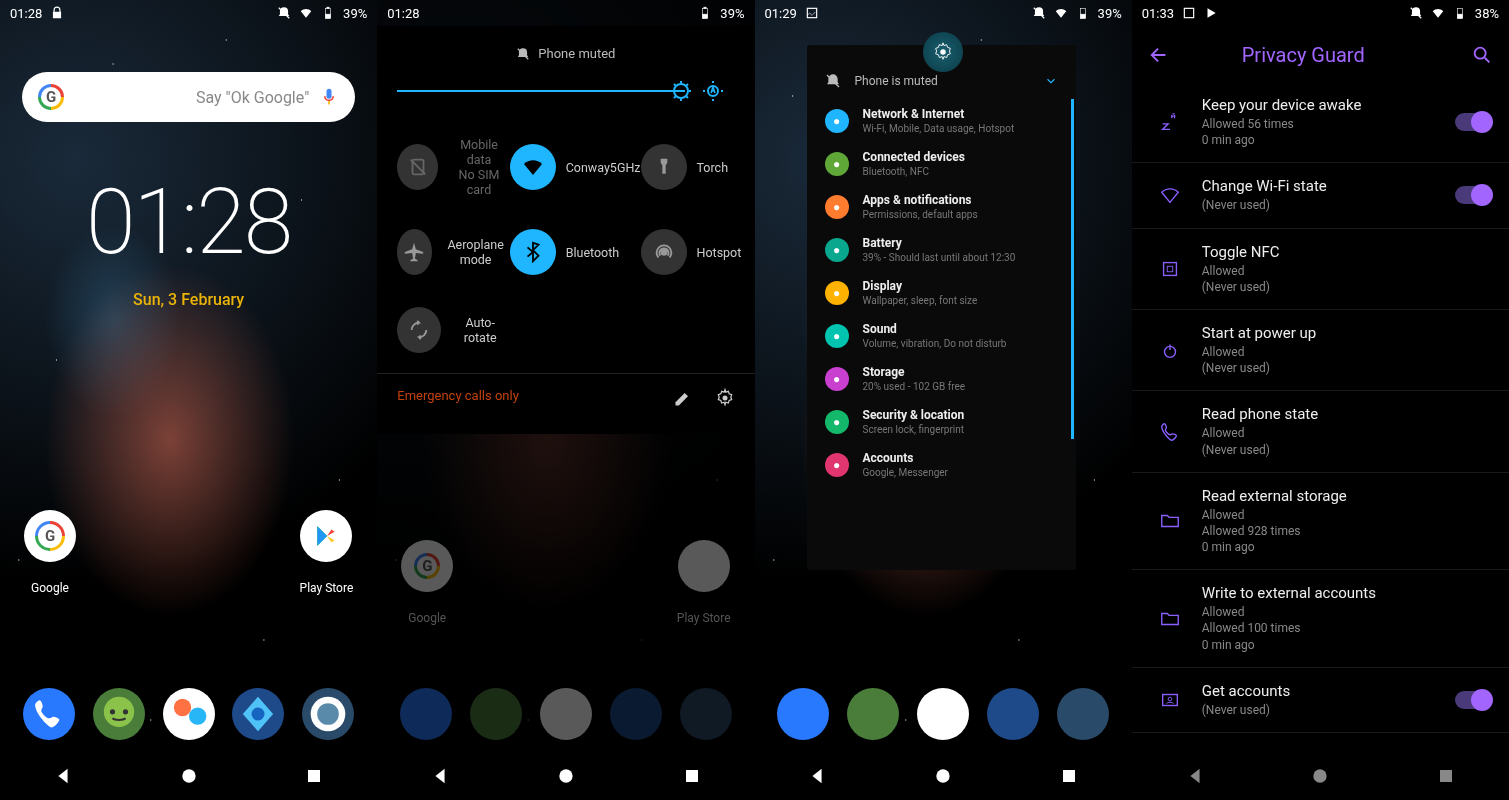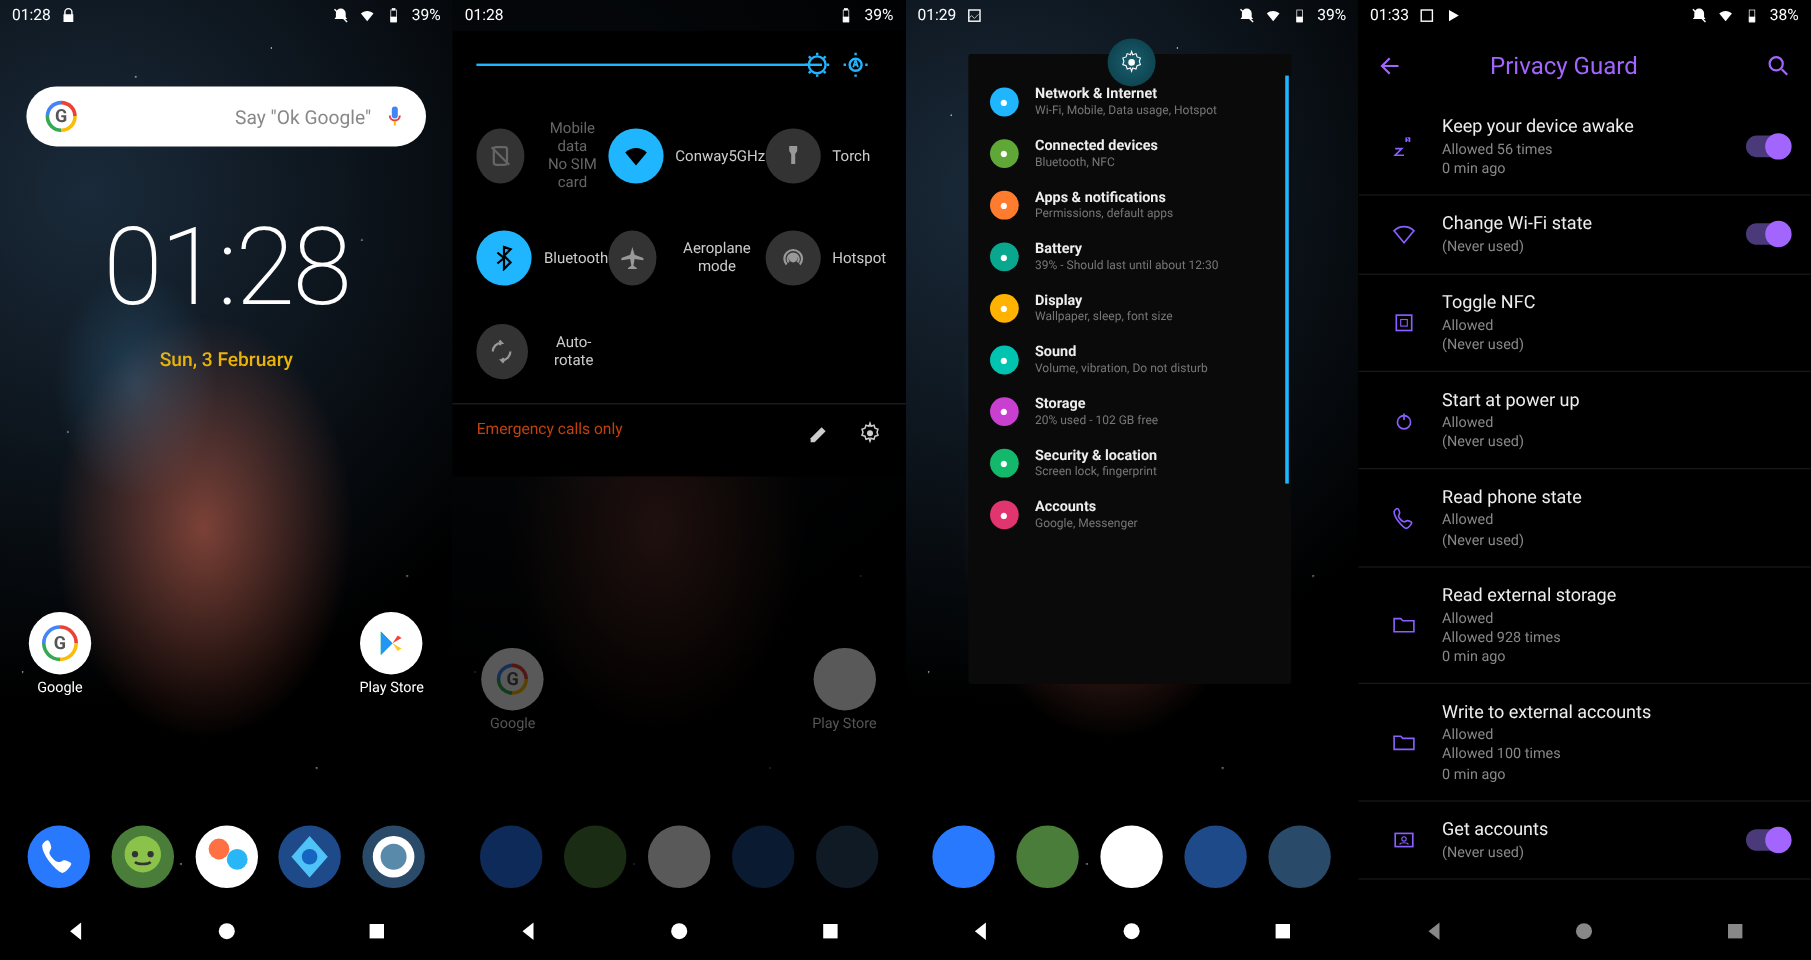--- a/index.html
+++ b/index.html
@@ -16,21 +16,21 @@
 
 
 .search-bar { position: absolute; top: 72px; left: 22px; right: 22px; height: 50px; background: #fff; border-radius: 25px; display: flex; align-items: center; padding: 0 16px; z-index: 5; }
 .g-logo { width: 26px; height: 26px; border-radius: 50%; background: conic-gradient(#ea4335 0 90deg,#fbbc05 90deg 180deg,#34a853 180deg 270deg,#4285f4 270deg); position: relative; }
 .g-logo::after { content:"G"; position:absolute; inset:3px; background:#fff; border-radius:50%; color:#555; font-weight:bold; font-size:15px; display:flex; align-items:center; justify-content:center; }
 .search-hint { flex: 1; text-align: right; color: #888; font-size: 16px; padding-right: 10px; }
 .mic-icon { width: 20px; height: 20px; }
 .clock-big { position: absolute; top: 170px; left: 0; right: 0; text-align: center; color: #fff; font-size: 90px; font-weight: 200; letter-spacing: -2px; z-index: 5; }
 .date-row { position: absolute; top: 290px; left: 0; right: 0; text-align: center; color: #eab308; font-size: 16px; font-weight: 500; z-index: 5; }
 .home-icons { position: absolute; top: 510px; left: 0; right: 0; display: flex; justify-content: space-between; padding: 0 24px; z-index: 5; }
-.home-icon { display: flex; flex-direction: column; align-items: center; gap: 4px; color: #fff; font-size: 12px; cursor: pointer; }
+.home-icon { display: flex; flex-direction: column; align-items: center; gap: 19px; color: #fff; font-size: 12px; cursor: pointer; }
 .round-icon { width: 52px; height: 52px; border-radius: 50%; display: flex; align-items: center; justify-content: center; }
 .dock { position: absolute; bottom: 60px; left: 0; right: 0; display: flex; justify-content: space-around; padding: 0 14px; z-index: 5; }
 .dock-icon { width: 52px; height: 52px; border-radius: 50%; cursor: pointer; }
 
 
 .qs-panel { position: absolute; top: 26px; left: 0; right: 0; background: #000; z-index: 10; padding: 12px 0; }
 .qs-muted { text-align: center; color: #bbb; font-size: 13px; padding: 8px 0 14px; display: flex; align-items: center; justify-content: center; gap: 8px; }
 .brightness { position: relative; height: 32px; margin: 0 20px 20px; }
 .brightness-track { height: 2px; background: #1fb6ff; position: absolute; top: 15px; left: 0; right: 50px; }
 .brightness-thumb { position: absolute; right: 42px; top: 4px; width: 24px; height: 24px; }
@@ -180,20 +180,27 @@
     <div class="status-right">
       <svg class="sicon" viewBox="0 0 24 24" fill="none" stroke="#fff">
           <rect x="8" y="4" width="8" height="17"></rect>
           <rect x="8" y="14" width="8" height="7" fill="#fff"></rect>
           <rect x="10" y="2" width="4" height="2" fill="#fff"></rect>
         </svg>
       <span>39%</span>
     </div>
   </div>
   <div class="qs-panel">
+    <div class="qs-muted">
+      <svg class="sicon" viewBox="0 0 24 24" fill="#bbb">
+          <path d="M12 2a7 7 0 017 7v5l2 3H3l2-3V9a7 7 0 017-7z"></path>
+          <line x1="3" y1="3" x2="21" y2="21" stroke="#bbb" stroke-width="2"></line>
+        </svg>
+      <span>Phone muted</span>
+    </div>
     <div class="brightness">
       <div class="brightness-track"></div>
       <svg class="brightness-thumb" viewBox="0 0 24 24" fill="none" stroke="#1fb6ff" stroke-width="2">
           <circle cx="12" cy="12" r="7"></circle>
           <path d="M12 2v2M12 20v2M2 12h2M20 12h2M5 5l1.5 1.5M17.5 17.5L19 19M5 19l1.5-1.5M17.5 6.5L19 5"></path>
         </svg>
       <svg class="brightness-auto" viewBox="0 0 24 24" fill="none" stroke="#1fb6ff" stroke-width="2">
           <circle cx="12" cy="12" r="5"></circle>
           <path d="M12 8l-2 6m4 0l-2-6m-1.3 4h2.6" stroke-width="1.5"></path>
           <path d="M12 2v2M12 20v2M2 12h2M20 12h2"></path>
@@ -219,34 +226,34 @@
         </div>
       <div class="qs-tile">
           <div class="qs-circle">
             <svg width="20" height="20" viewBox="0 0 24 24" fill="#999">
               <path d="M8 2h8v5l-2 3v10h-4V10L8 7V2z"></path>
             </svg>
           </div>
           <div class="qs-label">Torch</div>
         </div>
       <div class="qs-tile">
+          <div class="qs-circle">
+            <svg width="22" height="22" viewBox="0 0 24 24" fill="#999">
+              <path d="M12 2l2 7 8 3v2l-8-1-1 6 3 2v1h-8v-1l3-2-1-6-8 1v-2l8-3 2-7z"></path>
+            </svg>
+          </div>
+          <div class="qs-label">Aeroplane mode</div>
+        </div>
+      <div class="qs-tile">
           <div class="qs-circle active">
             <svg width="22" height="22" viewBox="0 0 24 24" fill="#000">
               <path d="M12 2v20l6-6-6-6 6-6-6-2zM6 7l6 5-6 5" fill="none" stroke="#000" stroke-width="2"></path>
             </svg>
           </div>
           <div class="qs-label">Bluetooth</div>
-        </div>
-      <div class="qs-tile">
-          <div class="qs-circle">
-            <svg width="22" height="22" viewBox="0 0 24 24" fill="#999">
-              <path d="M12 2l2 7 8 3v2l-8-1-1 6 3 2v1h-8v-1l3-2-1-6-8 1v-2l8-3 2-7z"></path>
-            </svg>
-          </div>
-          <div class="qs-label">Aeroplane mode</div>
         </div>
       <div class="qs-tile">
           <div class="qs-circle">
             <svg width="22" height="22" viewBox="0 0 24 24" fill="none" stroke="#999" stroke-width="2">
               <circle cx="12" cy="12" r="3" fill="#999"></circle>
               <path d="M6 18a8 8 0 1112 0M8 16a5 5 0 118 0"></path>
             </svg>
           </div>
           <div class="qs-label">Hotspot</div>
         </div>
@@ -335,20 +342,32 @@
       <span>39%</span>
     </div>
   </div>
   <div class="settings-gear-top">
       <svg width="22" height="22" viewBox="0 0 24 24" fill="#fff">
         <circle cx="12" cy="12" r="3"></circle>
         <path d="M12 2l1 3 3-1 1 3 3 1-1 3 1 3-3 1-1 3-3-1-1 3-1-3-3 1-1-3-3-1 1-3-1-3 3-1 1-3 3 1z" fill="none" stroke="#fff"></path>
       </svg>
     </div>
   <div class="settings-panel">
+    <div class="settings-muted-row">
+      <div style="display:flex;align-items:center;gap:14px">
+        <svg width="16" height="16" viewBox="0 0 24 24" fill="#bbb">
+            <path d="M12 2a7 7 0 017 7v5l2 3H3l2-3V9a7 7 0 017-7z"></path>
+            <line x1="3" y1="3" x2="21" y2="21" stroke="#bbb" stroke-width="2"></line>
+          </svg>
+        <span>Phone is muted</span>
+      </div>
+      <svg width="14" height="14" viewBox="0 0 24 24" fill="none" stroke="#1fb6ff" stroke-width="2">
+          <path d="M6 9l6 6 6-6"></path>
+        </svg>
+    </div>
     <div class="settings-list">
       <div class="settings-scroll"></div>
       <div id="settings-items">
           <div class="settings-item">
             <div class="set-icon" style="background:#1fb6ff">●</div>
             <div class="set-text">
               <div class="set-title">Network &amp; Internet</div>
               <div class="set-sub">Wi-Fi, Mobile, Data usage, Hotspot</div>
             </div>
           </div>

